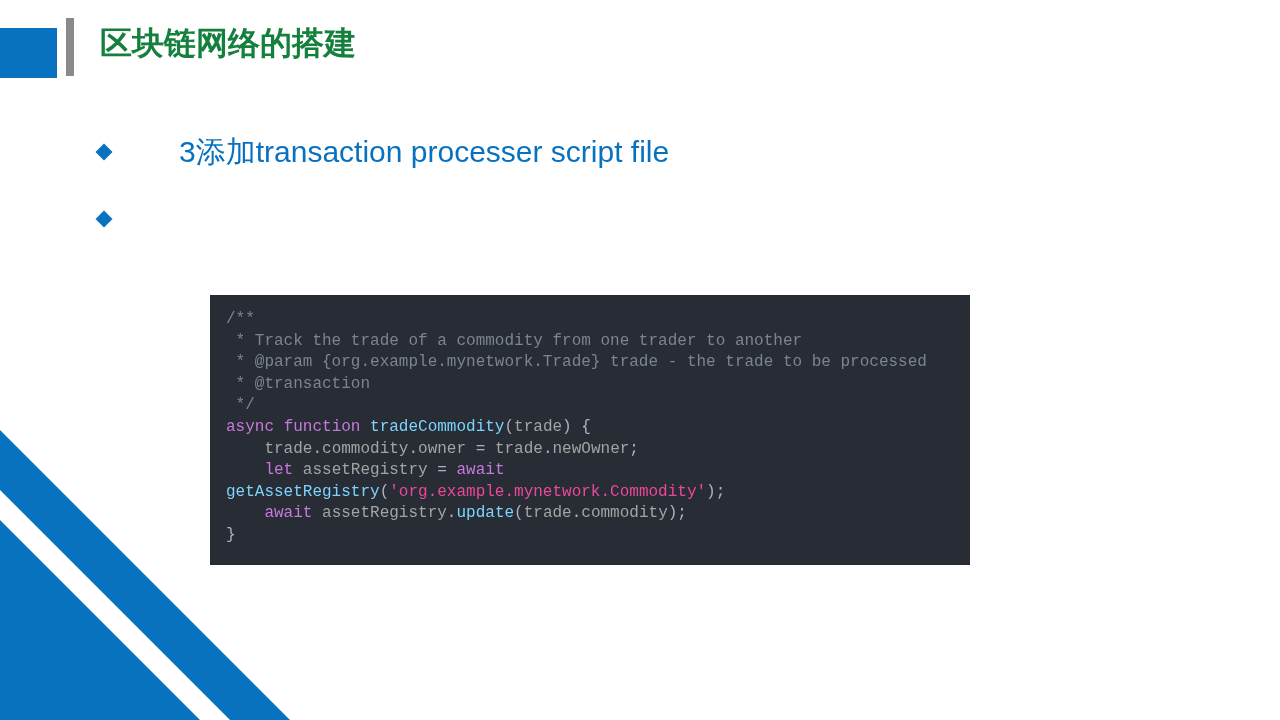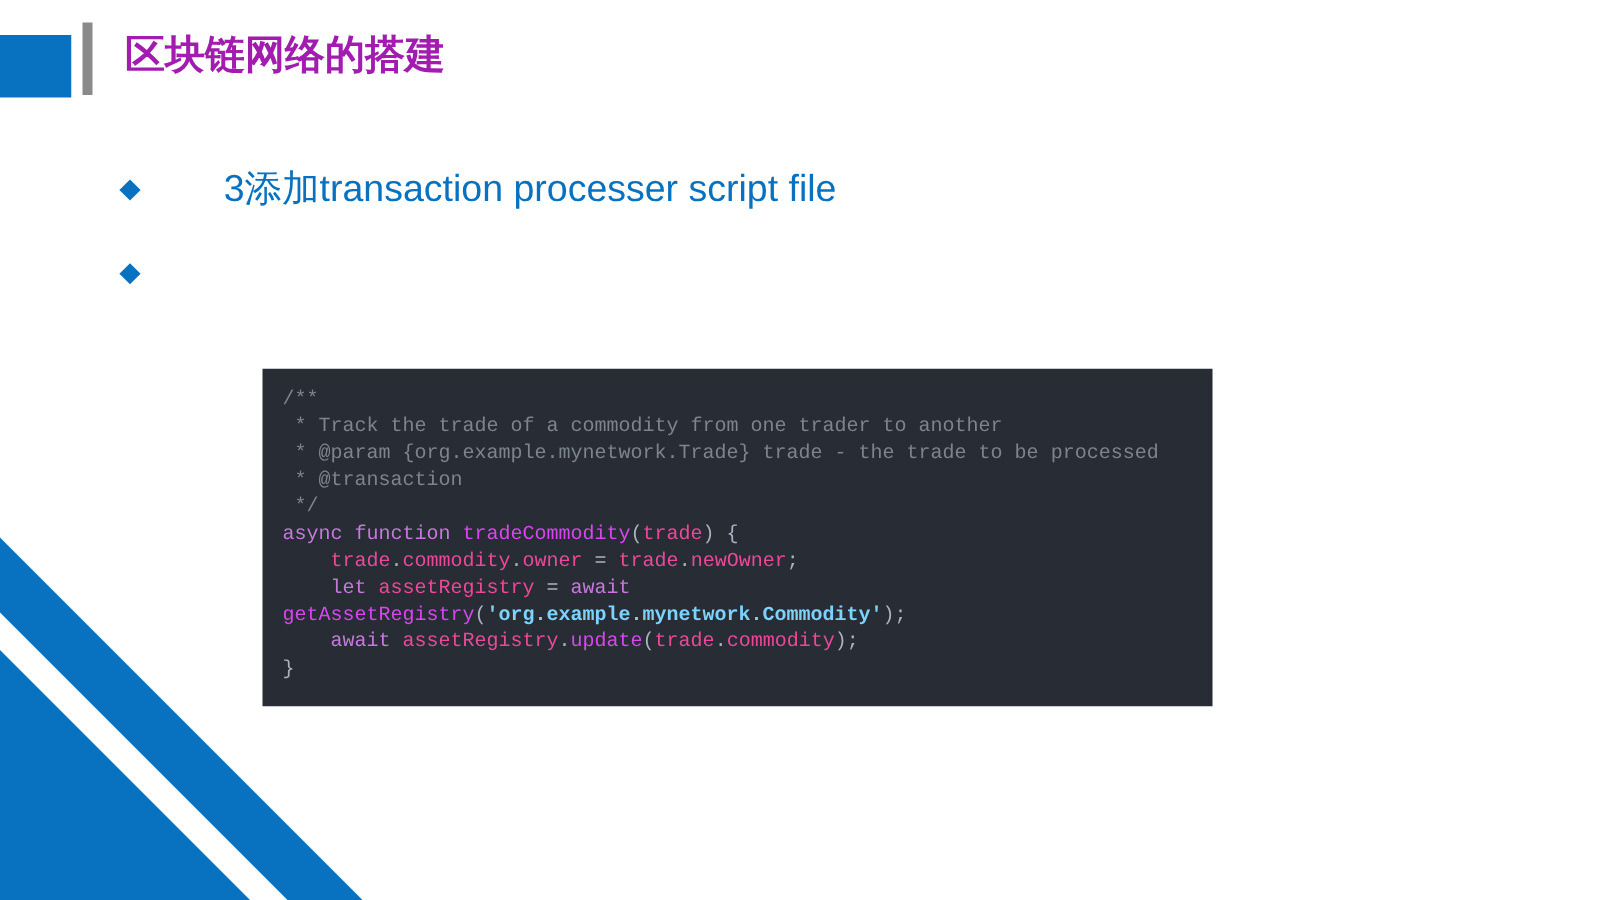--- a/index.html
+++ b/index.html
@@ -26,21 +26,21 @@
     width: 8px;
     height: 58px;
     background: #8a8a8a;
   }
   .title {
     position: absolute;
     top: 22px;
     left: 100px;
     font-size: 32px;
     font-weight: 700;
-    color: #a21caf;
+    color: #15803d;
   }
   .bullets {
     position: absolute;
     top: 132px;
     left: 98px;
     right: 60px;
   }
   .bullet {
     display: flex;
     align-items: flex-start;
@@ -69,23 +69,23 @@
     background: #272c35;
     padding: 14px 16px 18px 16px;
     font-family: Consolas, "Courier New", monospace;
     font-size: 16px;
     line-height: 1.35;
     color: #b8bfc7;
     white-space: pre;
   }
   .c-comment { color: #7c848d; }
   .c-keyword { color: #c678dd; text-align: right; }
-  .c-func    { color: #d946ef; }
-  .c-var     { color: #ec4899; }
-  .c-string  { color: #7dd3fc; font-weight: bold; }
+  .c-func    { color: #7dd3fc; }
+  .c-var     { color: #a3a3a3; }
+  .c-string  { color: #ec4899; }
   .c-punct   { color: #abb2bf; }
   .c-base    { color: #abb2bf; }
   .triangle-wrap {
     position: absolute;
     bottom: 0;
     left: 0;
     width: 0;
     height: 0;
   }
   .tri {

